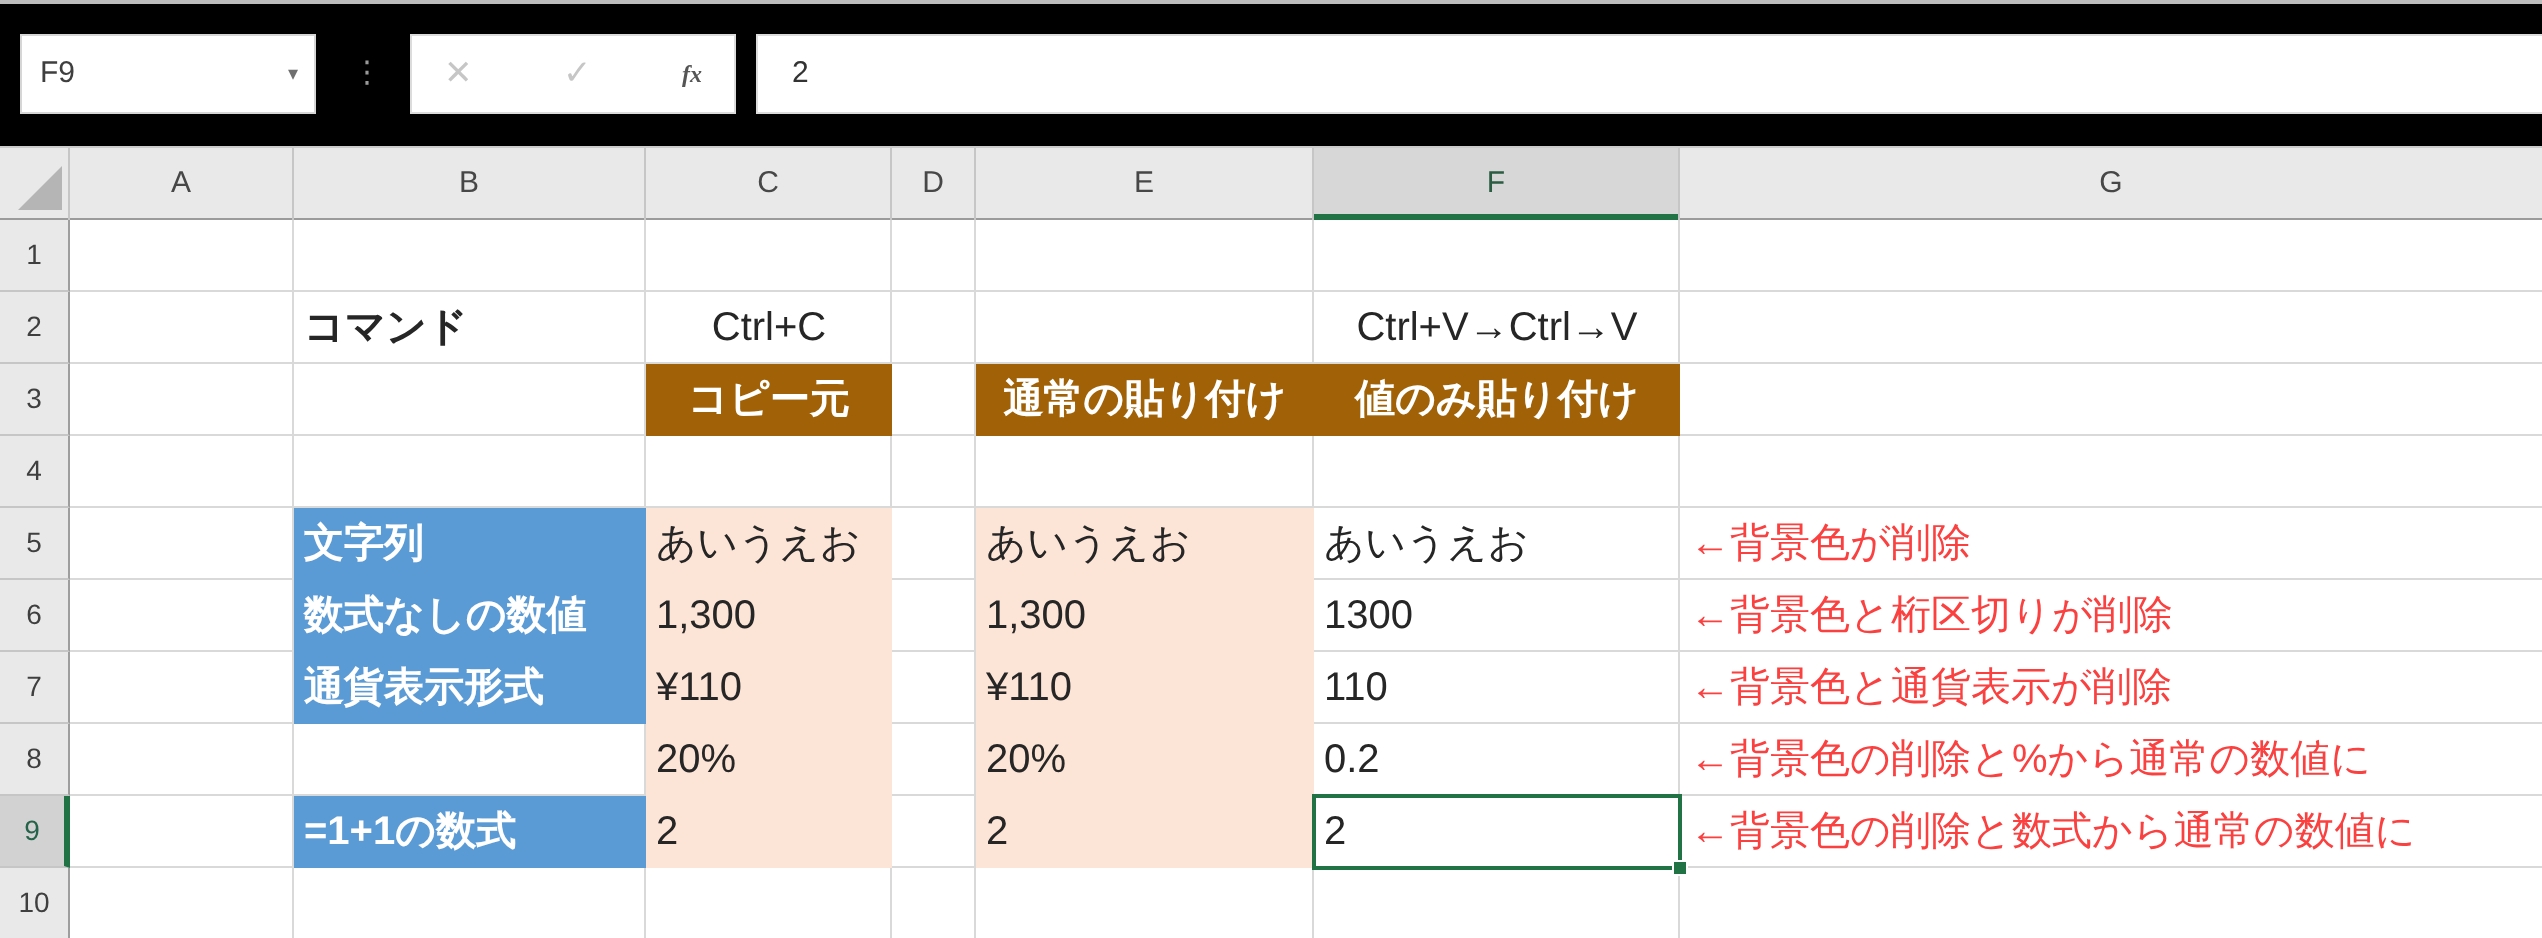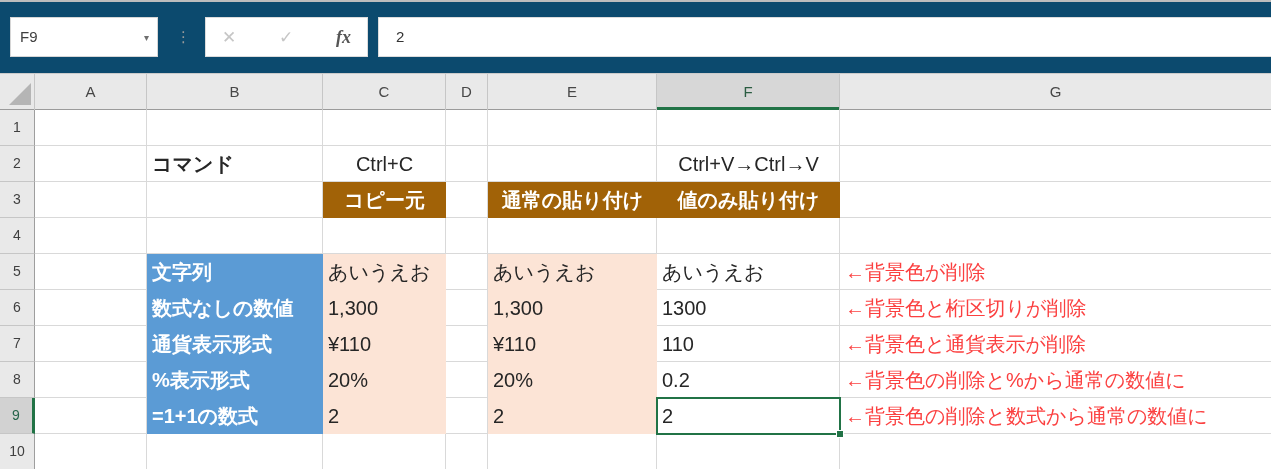--- a/index.html
+++ b/index.html
@@ -1,29 +1,29 @@
 <!DOCTYPE html>
 <html><head>
 <meta charset="utf-8">
 <style>
   html,body{margin:0;padding:0;background:#fff;width:1271px;height:469px;overflow:hidden;
     font-family:"Liberation Sans","DejaVu Sans",sans-serif;}
   .abs{position:absolute;box-sizing:border-box;}
 
   
-  #topbar{left:0;top:0;width:1271px;height:74px;background:#0c4a6e;
+  #topbar{left:0;top:0;width:1271px;height:74px;background:#000000;
     border-top:2px solid #BDBDBD;box-shadow:inset 0 -1px 0 #CBCBCB;}
   #namebox{left:10px;top:15px;width:148px;height:40px;background:#fff;border:1px solid #D6D6D6;
     font-size:15px;color:#3F3F3F;line-height:38px;padding-left:9px;cursor:text;}
   #namebox .arrow{position:absolute;right:8px;top:1px;font-size:10px;color:#6F6F6F;line-height:38px;}
   #dots{left:176px;top:17px;width:10px;height:36px;color:#9A9A9A;font-size:15px;line-height:36px;text-align:center;}
   #btngroup{left:205px;top:15px;width:163px;height:40px;background:#fff;border:1px solid #DCDCDC;
     display:flex;align-items:center;justify-content:space-between;padding:0 16px;}
   #btngroup .dis{color:#C6C6C6;font-size:17px;}
-  #btngroup .fx{color:#555;font-size:18px;font-style:italic;font-weight:700;
+  #btngroup .fx{color:#555;font-size:12px;font-style:italic;font-weight:700;
     font-family:"Liberation Serif","DejaVu Serif",serif;}
   #finput{left:378px;top:15px;width:893px;height:40px;background:#fff;border:1px solid #DCDCDC;
     border-right:none;line-height:38px;padding-left:17px;font-size:15px;color:#333;cursor:text;}
 
   
   #colheaders{left:0;top:74px;width:1271px;height:36px;background:#E9E9E9;
     box-shadow:inset 0 -1px 0 #9B9B9B;}
   .colh{position:absolute;top:0;height:36px;box-sizing:border-box;border-right:1px solid #C6C6C6;
     text-align:center;line-height:36px;font-size:15px;color:#474747;cursor:pointer;}
   .colh.sel{background:#D7D7D7;box-shadow:inset 0 -3px 0 #217346;color:#2B5D42;}
@@ -133,21 +133,20 @@
   <div class="cell col-e row-6 peach right">1,300</div>
   <div class="cell col-f row-6 right">1300</div>
   <div class="cell col-g row-6 red">←背景色と桁区切りが削除</div>
 
   <div class="cell col-b row-7 blue">通貨表示形式</div>
   <div class="cell col-c row-7 peach right">¥110</div>
   <div class="cell col-e row-7 peach right">¥110</div>
   <div class="cell col-f row-7 right">110</div>
   <div class="cell col-g row-7 red">←背景色と通貨表示が削除</div>
 
-  <div class="cell col-b row-8 blue">%表示形式</div>
   <div class="cell col-c row-8 peach right">20%</div>
   <div class="cell col-e row-8 peach right">20%</div>
   <div class="cell col-f row-8 right">0.2</div>
   <div class="cell col-g row-8 red">←背景色の削除と%から通常の数値に</div>
 
   <div class="cell col-b row-9 blue">=1+1の数式</div>
   <div class="cell col-c row-9 peach right">2</div>
   <div class="cell col-e row-9 peach right">2</div>
   <div class="cell col-f row-9 right">2</div>
   <div class="cell col-g row-9 red">←背景色の削除と数式から通常の数値に</div>

